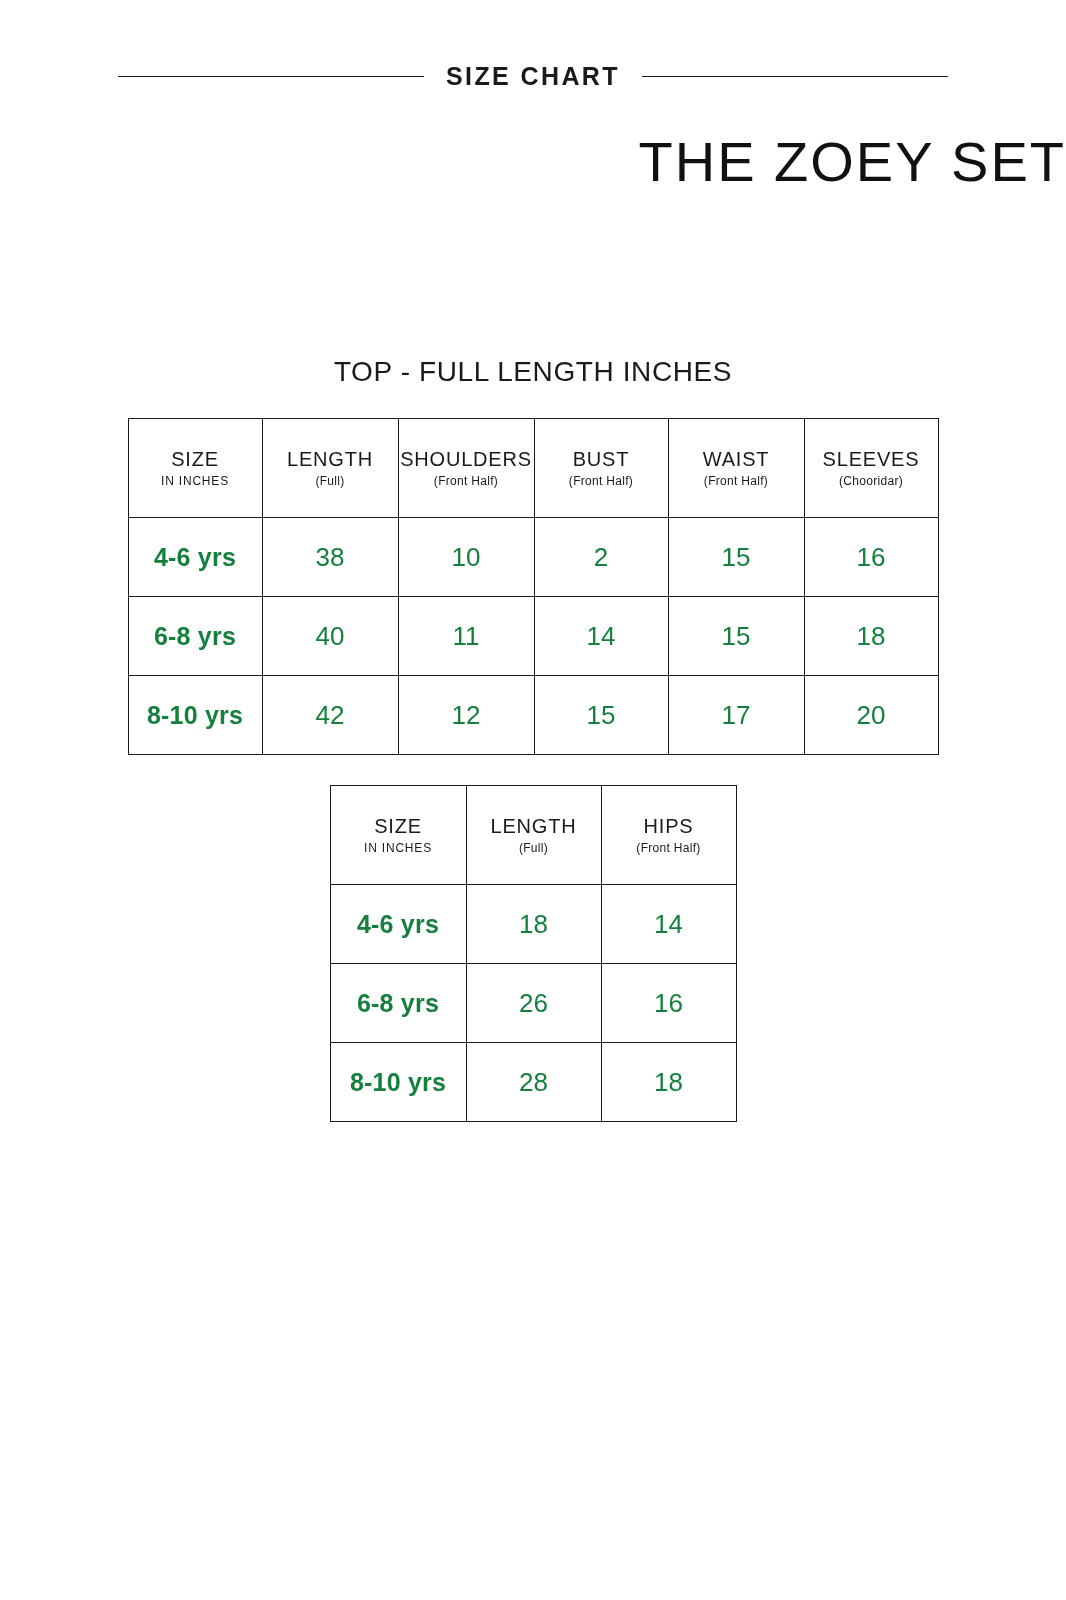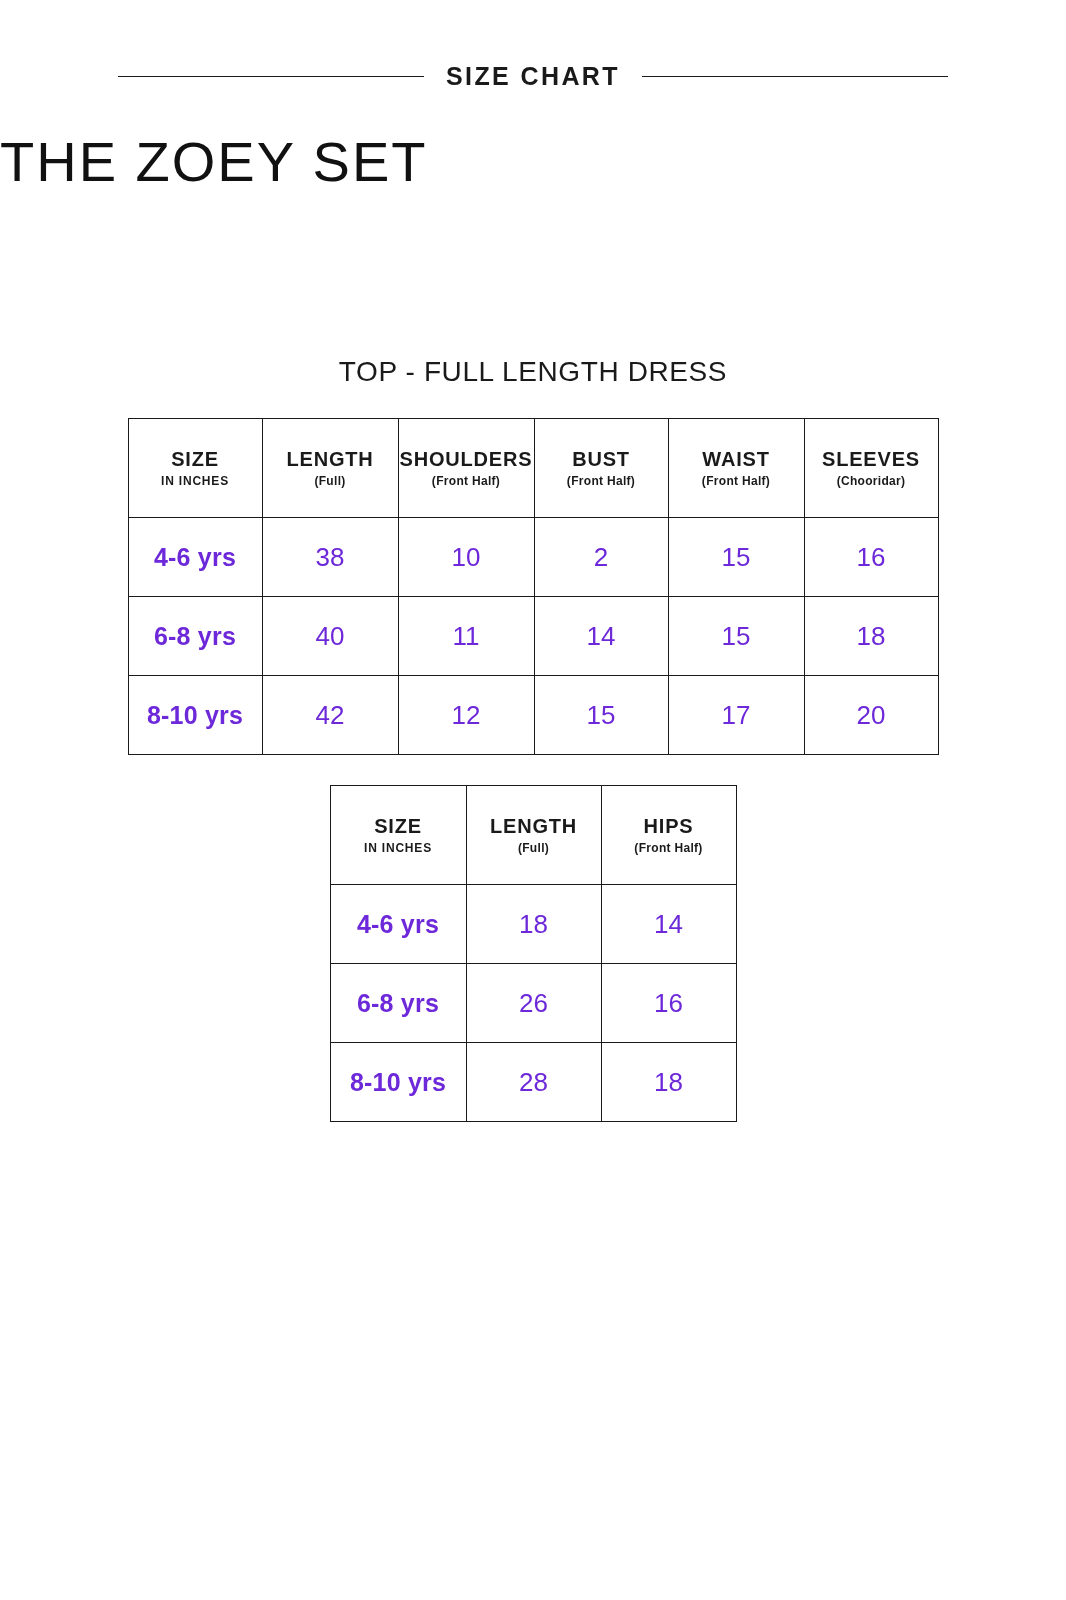--- a/index.html
+++ b/index.html
@@ -39,21 +39,21 @@
   }
   .eyebrow {
     font-size: 25px;
     letter-spacing: 2.4px;
     font-weight: 700;
     color: #1a1a1a;
     white-space: nowrap;
   }
 
   .main-title {
-    text-align: left;
+    text-align: right;
     font-size: 56px;
     font-weight: 300;
     letter-spacing: 2px;
     color: #111111;
     margin-top: 38px;
   }
 
   
   .section-title {
     text-align: center;
@@ -80,21 +80,21 @@
 
   th, td {
     border: 1.5px solid #1a1a1a;
     text-align: center;
     vertical-align: middle;
     padding: 0;
   }
 
   thead th {
     height: 98px;
-    font-weight: 700;
+    font-weight: 400;
     margin-top: 44px;
   }
   .hdr-main {
     display: block;
     font-size: 20px;
     letter-spacing: 0.8px;
     color: #1a1a1a;
     line-height: 1.15;
   }
   .hdr-sub {
@@ -105,21 +105,21 @@
     margin-top: 3px;
   }
   .hdr-sub.caps {
     letter-spacing: 0.8px;
   }
 
   tbody td {
     height: 78px;
     font-size: 26px;
     font-weight: 300;
-    color: #6d28d9;
+    color: #15803d;
   }
   tbody td.size-cell {
     font-size: 25px;
     font-weight: 700;
     letter-spacing: 0.2px;
   }
 
   
   .top-table col.c-size   { width: 134px; }
   .top-table col.c-len    { width: 136px; }
@@ -139,21 +139,21 @@
 <div class="page">
 
   <div class="eyebrow-row">
     <div class="rule"></div>
     <div class="eyebrow">SIZE CHART</div>
     <div class="rule"></div>
   </div>
 
   <div class="main-title">THE ZOEY SET</div>
 
-  <div class="section-title section-top-title">TOP - FULL LENGTH DRESS</div>
+  <div class="section-title section-top-title">TOP - FULL LENGTH INCHES</div>
 
   <div class="table-wrap">
     <table class="top-table">
       <colgroup>
         <col class="c-size">
           <col class="c-len">
           <col class="c-sh">
           <col class="c-bust">
           <col class="c-waist">
           <col class="c-sleeve">

